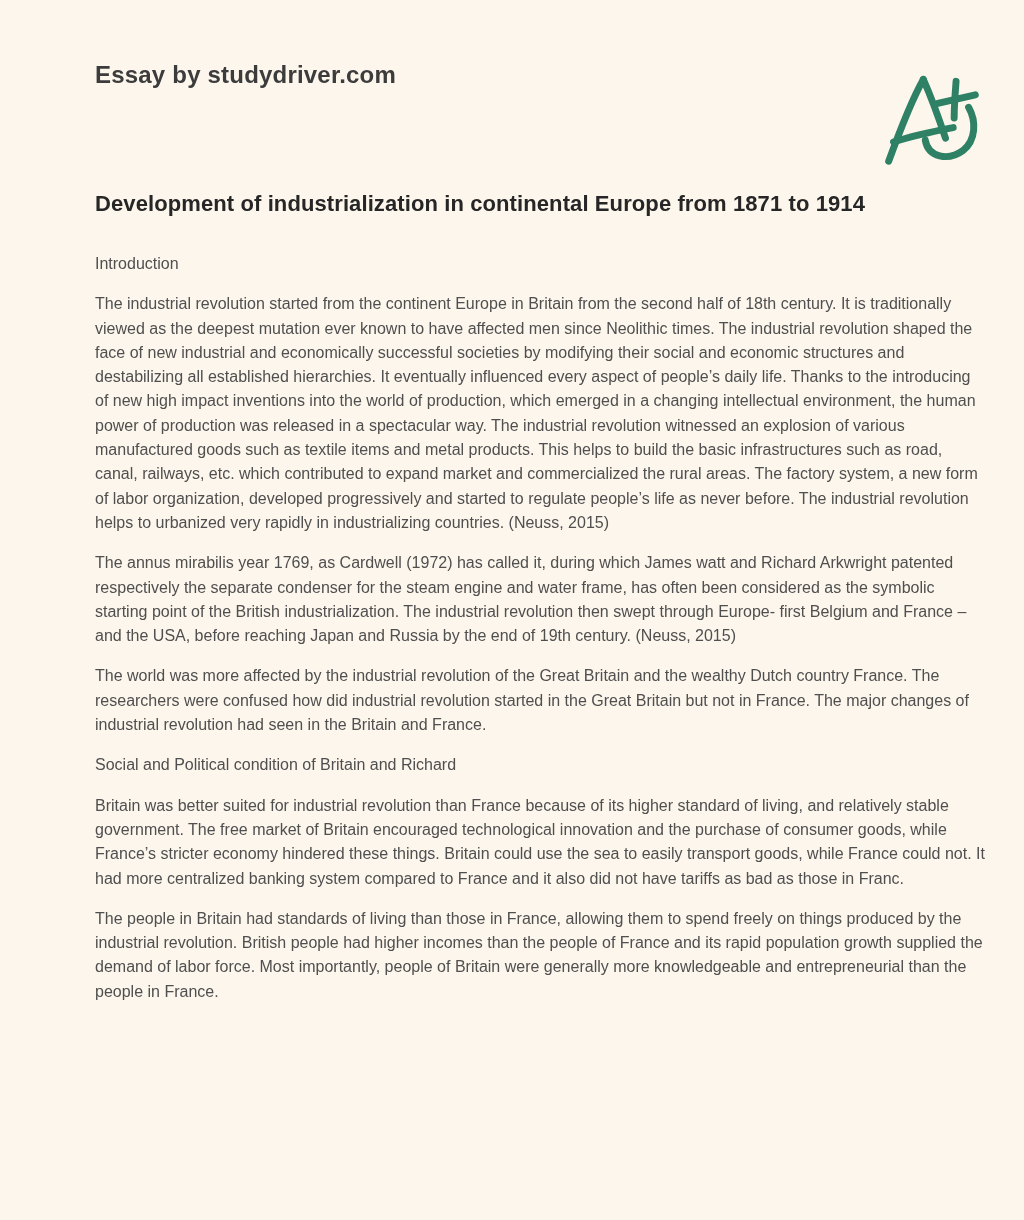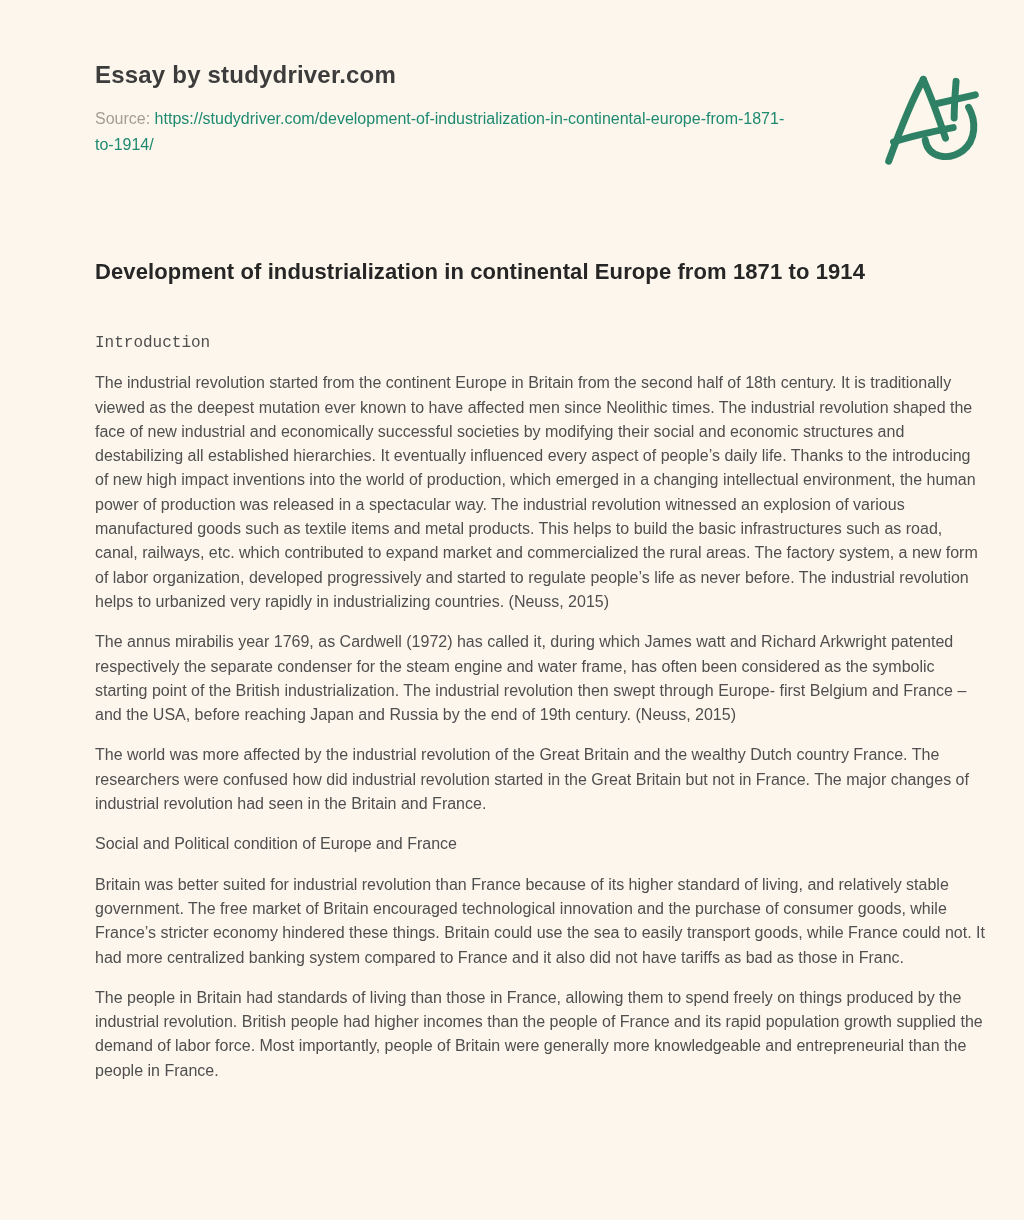--- a/index.html
+++ b/index.html
@@ -56,34 +56,30 @@
     font-weight: 700;
     color: #262626;
     letter-spacing: 0.1px;
   }
   .block {
     margin: 16px 0 0 0;
     font-size: 16px;
     line-height: 24.3px;
     color: #4f4f4f;
   }
-  .block.first-after-title { margin-top: 38px; font-family: Liberation Mono, monospace; }
+  .block.first-after-title { margin-top: 27px; }
 </style>
 </head>
 <body>
 
 <div class="page">
 
   <header class="site-header">
     <h1 class="site-title">Essay by studydriver.com</h1>
 
-    <p class="source">
-      <span class="source-label">Source:</span>
-      <a class="source-link">https://studydriver.com/development-of-industrialization-in-continental-europe-from-1871-to-1914/</a>
-    </p>
 
     <div class="logo">
       <svg viewBox="0 0 110 108" xmlns="http://www.w3.org/2000/svg">
         <g fill="none" stroke="#2e8165" stroke-width="7.2" stroke-linecap="round">
           <path d="M10 101 C 22 68, 34 37, 46 16"></path>
           <path d="M46 16 C 54 34, 62 56, 69 77"></path>
           <path d="M15 81 C 36 74, 56 70, 77 66"></path>
           <path d="M93 45 C 101 59, 101 79, 87 90 C 72 101, 51 97, 48 79"></path>
           <path d="M80 18 C 79 31, 78 44, 78 56"></path>
           <path d="M61 41 C 74 38, 87 35, 100 32"></path>
@@ -96,21 +92,21 @@
     <h2 class="article-title">Development of industrialization in continental Europe from 1871 to 1914</h2>
 
     <p class="block first-after-title">Introduction</p>
 
     <p class="block">The industrial revolution started from the continent Europe in Britain from the second half of 18th century. It is traditionally viewed as the deepest mutation ever known to have affected men since Neolithic times. The industrial revolution shaped the face of new industrial and economically successful societies by modifying their social and economic structures and destabilizing all established hierarchies. It eventually influenced every aspect of people’s daily life. Thanks to the introducing of new high impact inventions into the world of production, which emerged in a changing intellectual environment, the human power of production was released in a spectacular way. The industrial revolution witnessed an explosion of various manufactured goods such as textile items and metal products. This helps to build the basic infrastructures such as road, canal, railways, etc. which contributed to expand market and commercialized the rural areas. The factory system, a new form of labor organization, developed progressively and started to regulate people’s life as never before. The industrial revolution helps to urbanized very rapidly in industrializing countries. (Neuss, 2015)</p>
 
     <p class="block">The annus mirabilis year 1769, as Cardwell (1972) has called it, during which James watt and Richard Arkwright patented respectively the separate condenser for the steam engine and water frame, has often been considered as the symbolic starting point of the British industrialization. The industrial revolution then swept through Europe- first Belgium and France – and the USA, before reaching Japan and Russia by the end of 19th century. (Neuss, 2015)</p>
 
     <p class="block">The world was more affected by the industrial revolution of the Great Britain and the wealthy Dutch country France. The researchers were confused how did industrial revolution started in the Great Britain but not in France. The major changes of industrial revolution had seen in the Britain and France.</p>
 
-    <p class="block">Social and Political condition of Europe and France</p>
+    <p class="block">Social and Political condition of Britain and Richard</p>
 
     <p class="block">Britain was better suited for industrial revolution than France because of its higher standard of living, and relatively stable government. The free market of Britain encouraged technological innovation and the purchase of consumer goods, while France’s stricter economy hindered these things. Britain could use the sea to easily transport goods, while France could not. It had more centralized banking system compared to France and it also did not have tariffs as bad as those in Franc.</p>
 
     <p class="block">The people in Britain had standards of living than those in France, allowing them to spend freely on things produced by the industrial revolution. British people had higher incomes than the people of France and its rapid population growth supplied the demand of labor force. Most importantly, people of Britain were generally more knowledgeable and entrepreneurial than the people in France.</p>
 
   </main>
 
 </div>
 
 </body></html>

